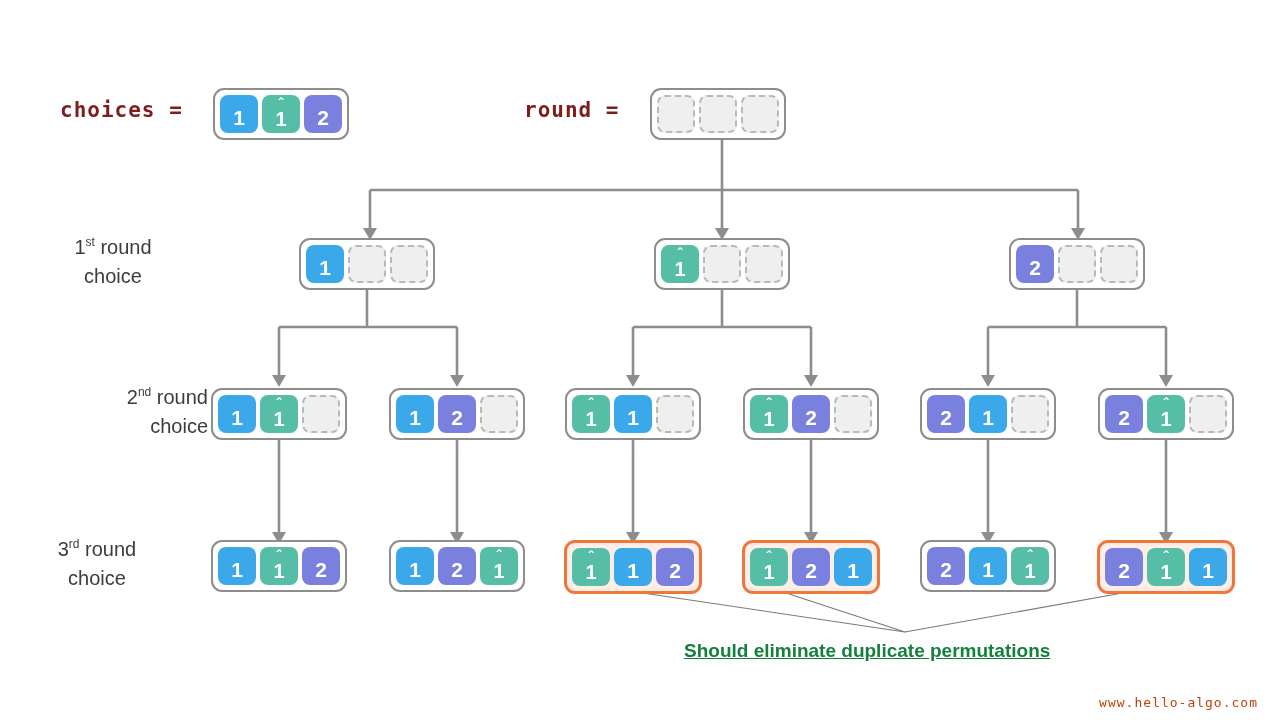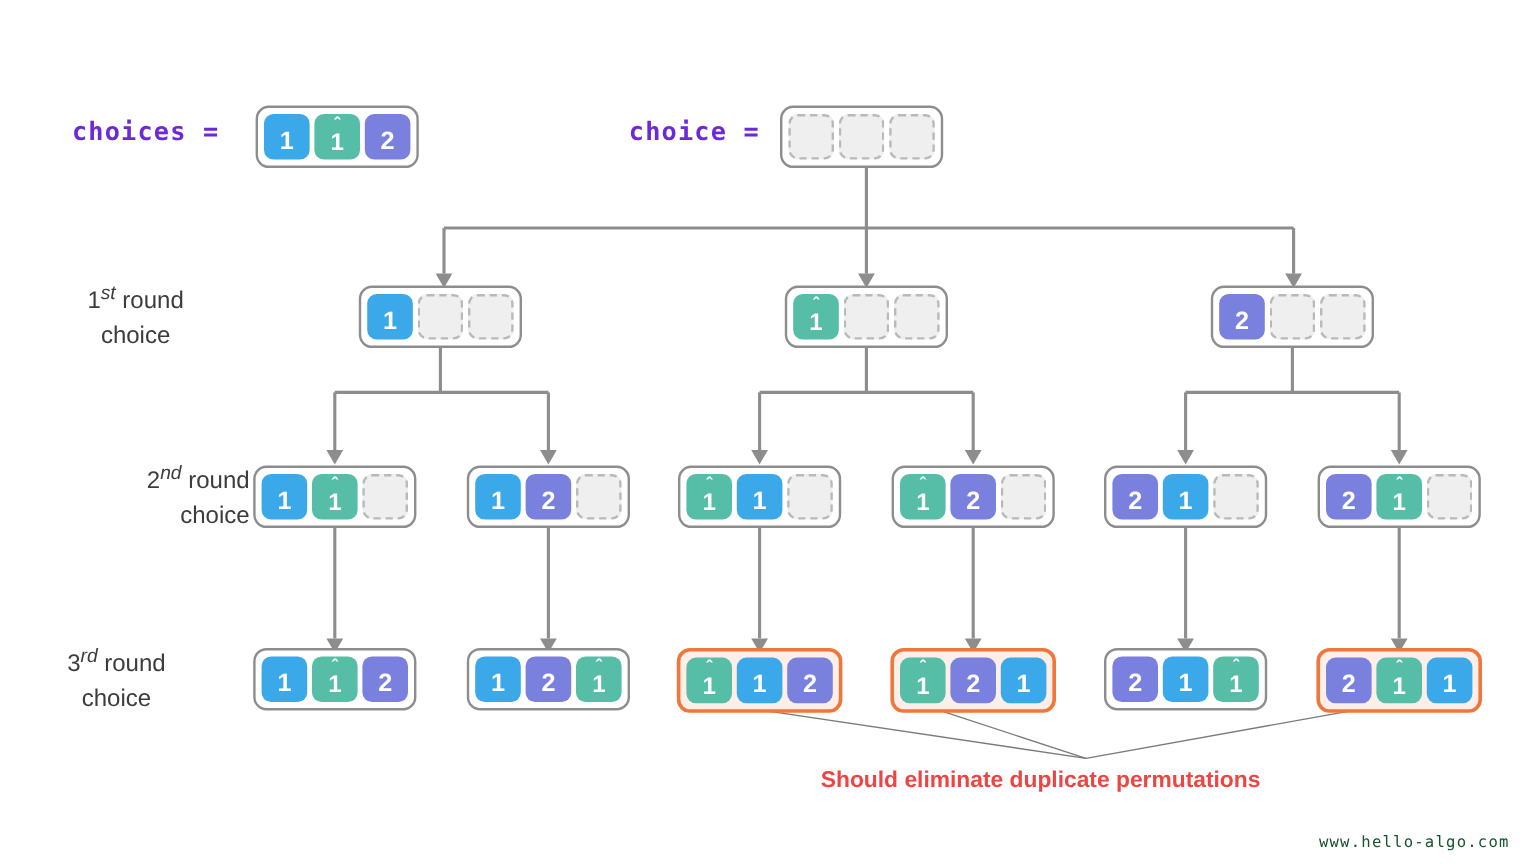--- a/index.html
+++ b/index.html
@@ -9,31 +9,31 @@
     position:relative;overflow:hidden;
   }
   #canvas{position:absolute;inset:0;}
 
   svg.wires{position:absolute;left:0;top:0;width:1280px;height:720px;pointer-events:none;}
 
   
   .mono-label{
     position:absolute;
     font-family:"DejaVu Sans Mono","Liberation Mono",monospace;
-    font-weight:bold;font-size:21px;color:#6d28d9;
+    font-weight:bold;font-size:21px;color:#7f1d1d;
     letter-spacing:1px;white-space:nowrap;
   }
 
   
   .round-label{
     position:absolute;text-align:center;
     font-size:20px;color:#3c3c3c;line-height:1.45;
     width:190px;white-space:nowrap;
   }
-  .round-label sup{font-size:16px;vertical-align:super;font-style:italic;}
+  .round-label sup{font-size:12px;vertical-align:super;}
   .round-label .l2{display:block;}
 
   
   .arr{
     position:absolute;display:flex;align-items:center;
     gap:4px;padding:5px;border-radius:11px;
     border:2.5px solid #8d8d8d;background:#ffffff;
     box-sizing:border-box;
   }
   .arr.hl{
@@ -53,27 +53,28 @@
   }
   .cell .hat{
     position:absolute;top:1px;left:50%;transform:translateX(-50%);
     font-size:15px;line-height:1;font-weight:bold;color:#ffffff;
   }
   .cell .digit{line-height:1;position:relative;top:3px;}
   .cell.hatted .digit{top:5px;font-size:20px;}
 
   
   .annotation{
-    position:absolute;font-size:19px;font-weight:bold;color:#ef4444;
+    position:absolute;font-size:19px;font-weight:bold;color:#15803d;
     white-space:nowrap;
+    text-decoration:underline;
   }
   .watermark{
     position:absolute;right:22px;bottom:10px;
     font-family:"DejaVu Sans Mono","Liberation Mono",monospace;
-    font-size:13px;color:#14532d;letter-spacing:1px;white-space:nowrap;
+    font-size:13px;color:#c2410c;letter-spacing:1px;white-space:nowrap;
   }
 </style>
 </head>
 <body>
 
 <div id="canvas">
 
   <svg class="wires" viewBox="0 0 1280 720">
     <g stroke="#8d8d8d" stroke-width="2.6" fill="none">
 
@@ -140,21 +141,21 @@
       </div>
       <div class="cell teal hatted">
         <span class="hat">ˆ</span>
         <span class="digit">1</span>
       </div>
       <div class="cell purple">
         <span class="digit">2</span>
       </div>
     </div>
 
-  <div class="mono-label" style="left:524px;top:98px;">choice =</div>
+  <div class="mono-label" style="left:524px;top:98px;">round =</div>
   <div class="arr" id="state-array" style="left:650px;top:88px;">
       <div class="cell empty"></div>
       <div class="cell empty"></div>
       <div class="cell empty"></div>
     </div>
 
   <div class="round-label" style="left:18px;top:233px;">
     <span><span>1</span><sup>st</sup><span> round</span></span>
     <span class="l2">choice</span>
   </div>

